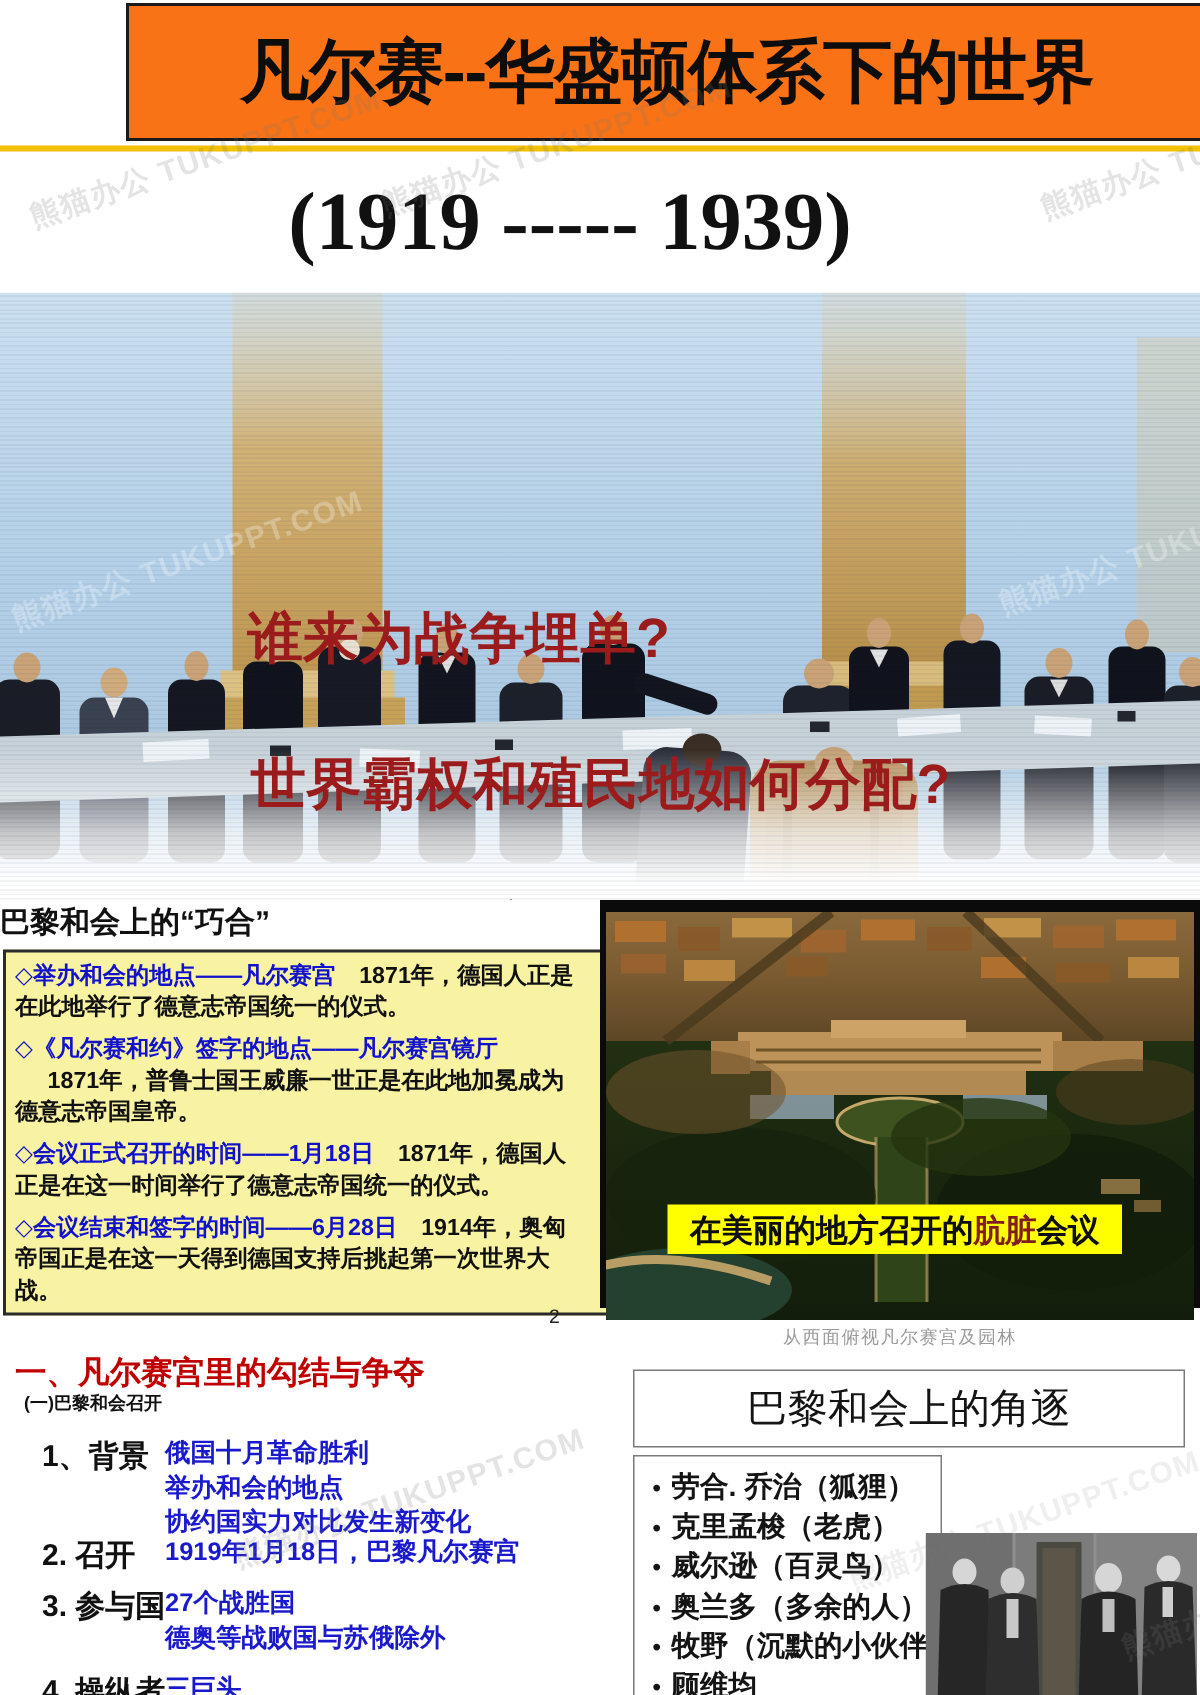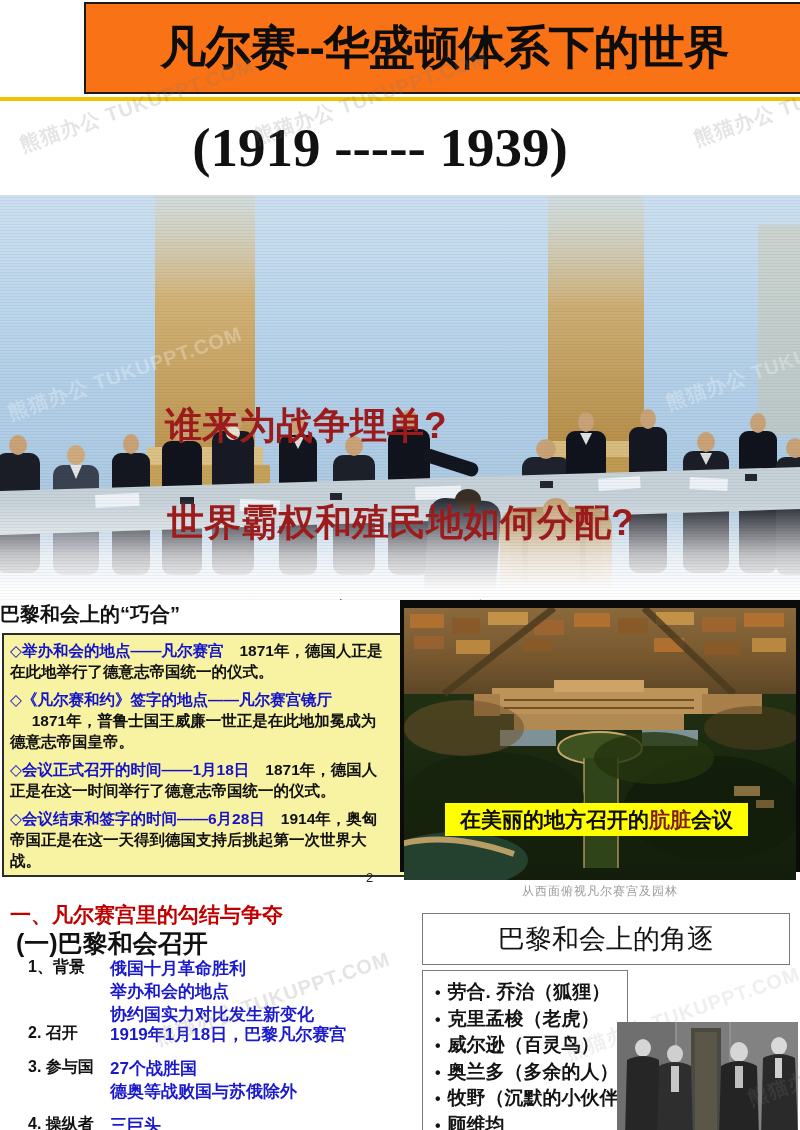--- a/index.html
+++ b/index.html
@@ -62,23 +62,23 @@
     font-size:21px;font-weight:bold;color:#0d0d0d;white-space:nowrap;
   }
   .v-banner .hot{color:#7f1d1d;}
   .v-caption{
     position:absolute;left:0;top:283px;width:400px;text-align:center;
     font-size:12px;color:#9b9b9b;letter-spacing:1px;
   }
 
   
   .out-heading{left:10px;top:901px;font-size:21px;font-weight:bold;color:#C00000;white-space:nowrap;}
-  .out-subheading{left:16px;top:927px;font-size:25px;font-weight:bold;color:#111;white-space:nowrap;}
+  .out-subheading{left:16px;top:927px;font-size:12px;font-weight:bold;color:#111;white-space:nowrap;}
   .out-row{position:absolute;display:flex;}
-  .out-label{width:82px;font-size:16px;font-weight:bold;color:#111;white-space:nowrap;}
+  .out-label{width:82px;font-size:20px;font-weight:bold;color:#111;white-space:nowrap;}
   .out-lines{font-size:17px;font-weight:bold;color:#1A1ACC;line-height:23px;white-space:nowrap;}
   .row1{left:28px;top:957px;}
   .row2{left:28px;top:1023px;}
   .row3{left:28px;top:1057px;}
   .row4{left:28px;top:1114px;}
 
   
   .contest-title-box{
     left:422px;top:913px;width:366px;height:50px;border:1px solid #7a7a7a;background:#fff;
     display:flex;align-items:center;justify-content:center;

